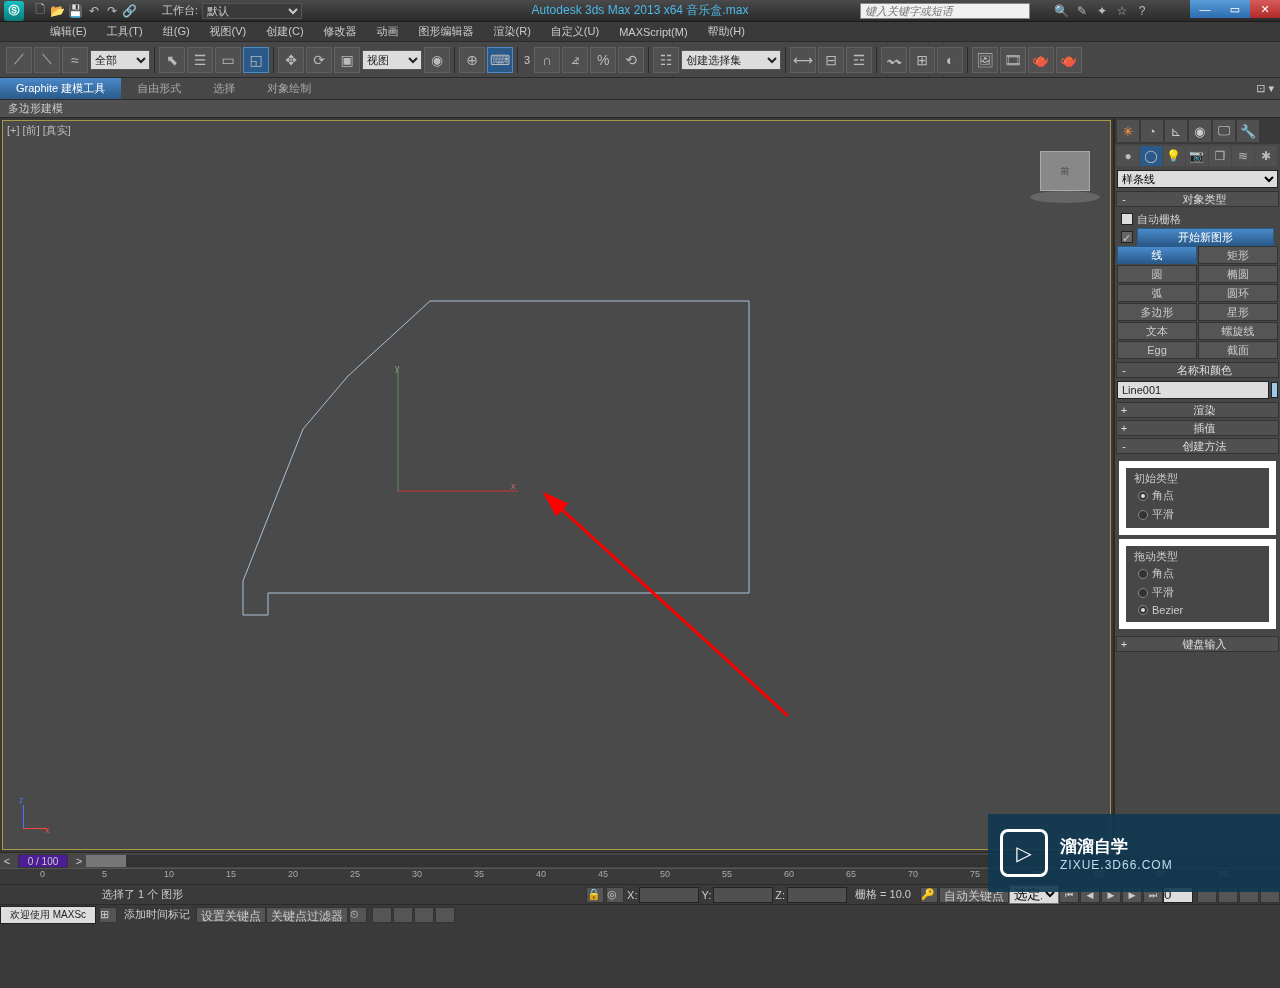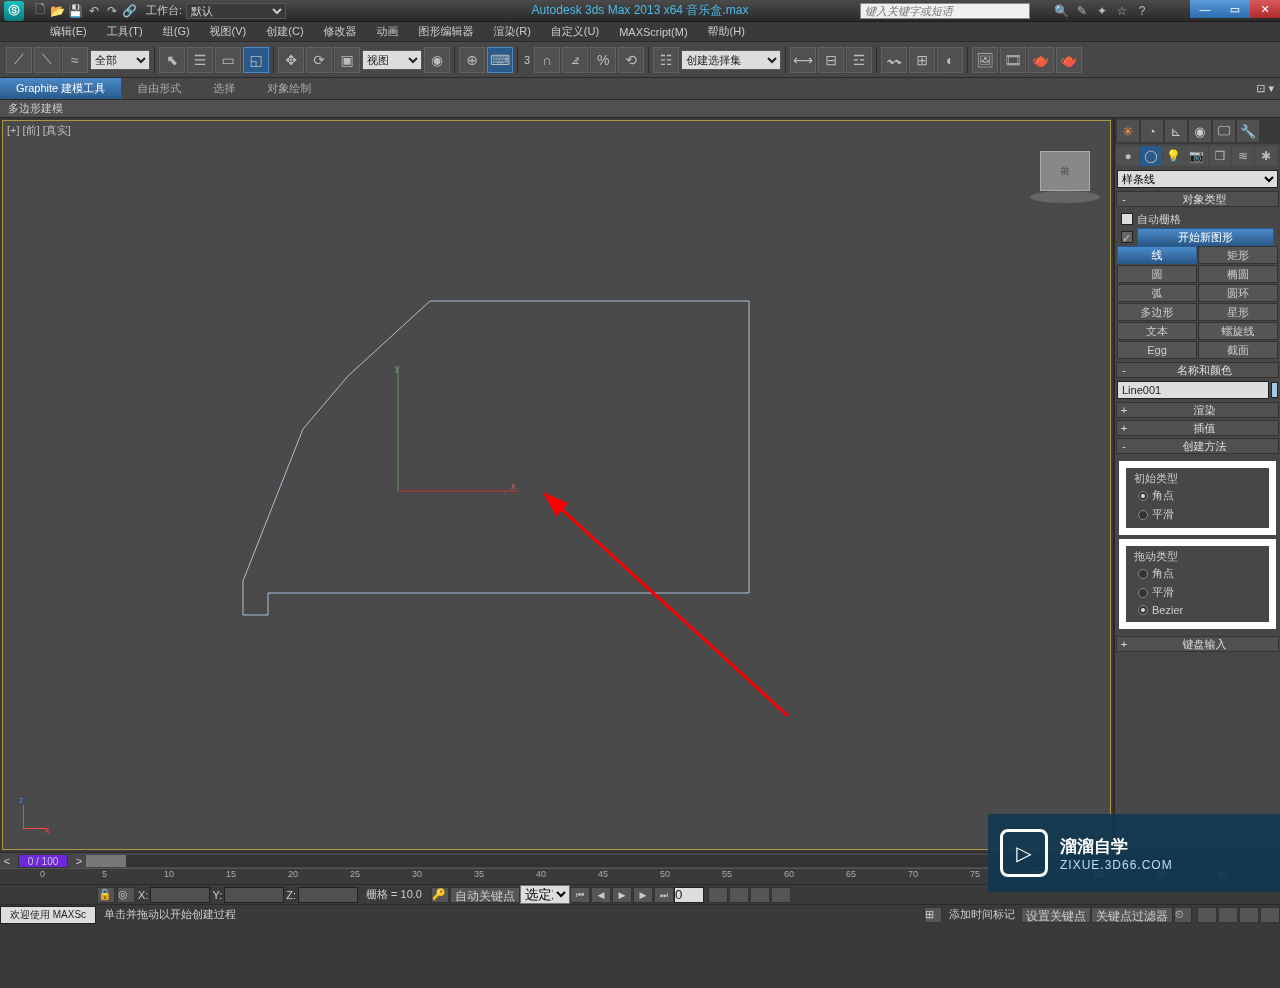--- a/index.html
+++ b/index.html
@@ -3,21 +3,21 @@
 <meta charset="utf-8">
 <style>
 * { margin: 0; padding: 0; box-sizing: border-box; font-family: "Microsoft YaHei", Arial, sans-serif; user-select: none; }
 body { background: #393939; color: #cccccc; font-size: 11px; width: 1280px; height: 988px; overflow: hidden; position: relative; }
 
 
 .title-bar { height: 22px; background: linear-gradient(#4a4a4a, #2a2a2a); display: flex; align-items: center; position: relative; border-bottom: 1px solid #1a1a1a; }
 .title-bar .app-icon { width: 20px; height: 20px; background: linear-gradient(#15c1c1, #0a7a7a); border-radius: 3px; margin: 0 4px; display: flex; align-items: center; justify-content: center; color: #fff; font-weight: bold; font-size: 11px; }
 .title-bar .quick-tools { display: flex; gap: 2px; margin-left: 4px; }
 .title-bar .quick-tools span { width: 16px; height: 16px; display: inline-flex; align-items: center; justify-content: center; color: #bbb; cursor: pointer; font-size: 12px; }
-.title-bar .workspace-label { margin-left: 8px; font-size: 11px; color: #ccc; }
+.title-bar .workspace-label { margin-left: 24px; font-size: 11px; color: #ccc; }
 .title-bar .workspace-select { margin-left: 4px; background: #3a3a3a; border: 1px solid #555; color: #ccc; font-size: 11px; height: 16px; width: 100px; }
 .title-bar .title-text { position: absolute; left: 50%; transform: translateX(-50%); color: #4db8e6; font-size: 12px; }
 .title-bar .search-box { position: absolute; right: 250px; width: 170px; height: 16px; background: #f0f0f0; border: 1px solid #888; padding: 0 4px; font-style: italic; color: #888; font-size: 11px; }
 .title-bar .help-tools { position: absolute; right: 130px; display: flex; gap: 4px; }
 .title-bar .help-tools span { width: 16px; height: 16px; color: #bbb; display: inline-flex; align-items: center; justify-content: center; font-size: 12px; }
 .title-bar .win-buttons { position: absolute; right: 0; top: 0; display: flex; }
 .title-bar .win-buttons span { width: 30px; height: 18px; display: inline-flex; align-items: center; justify-content: center; color: #fff; font-size: 11px; cursor: pointer; }
 .win-min { background: linear-gradient(#5a9dd8, #2b6cb0); }
 .win-max { background: linear-gradient(#5a9dd8, #2b6cb0); }
 .win-close { background: linear-gradient(#d85a5a, #b02b2b); }
@@ -82,21 +82,21 @@
 .name-row .color-swatch { width: 16px; height: 16px; background: #a0c8e8; border: 1px solid #222; cursor: pointer; }
 .fieldset { border: 7px solid #ffffff; margin: 4px 2px; padding: 4px; }
 .fieldset .legend { font-size: 11px; margin-top: -10px; background: #474747; display: inline-block; padding: 0 4px; }
 .radio-row { display: flex; align-items: center; gap: 4px; padding: 2px 8px; }
 .radio-row .radio { width: 10px; height: 10px; border-radius: 50%; border: 1px solid #888; background: #333; display: inline-block; position: relative; }
 .radio-row .radio.checked::after { content: ''; position: absolute; inset: 2px; background: #ddd; border-radius: 50%; }
 
 
 .timeline-area { position: absolute; bottom: 0; left: 0; right: 0; height: 136px; background: #3a3a3a; }
 .time-slider-row { height: 16px; display: flex; align-items: center; background: #474747; border-top: 1px solid #2a2a2a; }
-.time-slider-row .frame-label { width: 50px; text-align: center; font-size: 10px; background: #6d28d9; height: 14px; line-height: 14px; margin: 0 4px; border: 1px solid #333; }
+.time-slider-row .frame-label { width: 50px; text-align: center; font-size: 10px; background: #4c1d95; height: 14px; line-height: 14px; margin: 0 4px; border: 1px solid #333; }
 .time-slider-row .arrow { width: 14px; text-align: center; cursor: pointer; }
 .time-slider-row .slider-track { flex: 1; height: 12px; background: #333; position: relative; }
 .time-slider-row .slider-track .thumb { position: absolute; left: 0; width: 40px; height: 12px; background: #777; }
 .timeline-ruler { height: 16px; display: flex; position: relative; background: #3a3a3a; border-top: 1px solid #555; }
 .timeline-ruler .prompter { width: 40px; }
 .timeline-ruler .ruler { flex: 1; position: relative; }
 .timeline-ruler .tick { position: absolute; top: 0; font-size: 9px; color: #aaa; }
 .status-rows { display: flex; flex-direction: column; }
 .status-row { height: 20px; display: flex; align-items: center; background: #3a3a3a; border-top: 1px solid #2a2a2a; font-size: 11px; }
 .status-row .macro-btn { width: 96px; height: 18px; background: #ddd; border: 1px solid #222; margin-right: 2px; text-align: center; line-height: 16px; color: #222; font-size: 10px; }
@@ -397,20 +397,21 @@
   <div class="watermark">
     <div class="play-circle">▷</div>
     <div class="wm-text">
       <span class="wm-big">溜溜自学</span>
       <span class="wm-small">ZIXUE.3D66.COM</span>
     </div>
   </div>
   <div class="status-rows">
     <div class="status-row">
       <span style="width:96px"></span>
+      <span class="status-text">选择了 1 个 图形</span>
       <span class="mini">🔒</span>
       <span class="mini">◎</span>
       <span class="coord-label">X:</span>
         <input class="coord-input" style="">
       <span class="coord-label">Y:</span>
         <input class="coord-input" style="">
       <span class="coord-label">Z:</span>
         <input class="coord-input" style="">
       <span class="grid-text">栅格 = 10.0</span>
       <span class="mini">🔑</span>
@@ -426,21 +427,20 @@
       <input class="coord-input" style="width: 30px; background: rgb(221, 221, 221); color: rgb(34, 34, 34);" value="0">
       <div class="nav-cube">
         <span></span>
         <span></span>
         <span></span>
         <span></span>
       </div>
     </div>
     <div class="status-row">
       <span class="macro-btn">欢迎使用  MAXSc</span>
-      <span class="status-text">单击并拖动以开始创建过程</span>
       <span class="mini">⊞</span>
       <span class="add-time">添加时间标记</span>
       <span class="anim-btn">设置关键点</span>
       <span class="anim-btn">关键点过滤器</span>
       <span class="mini">⏲</span>
       <div class="nav-cube">
         <span></span>
         <span></span>
         <span></span>
         <span></span>

